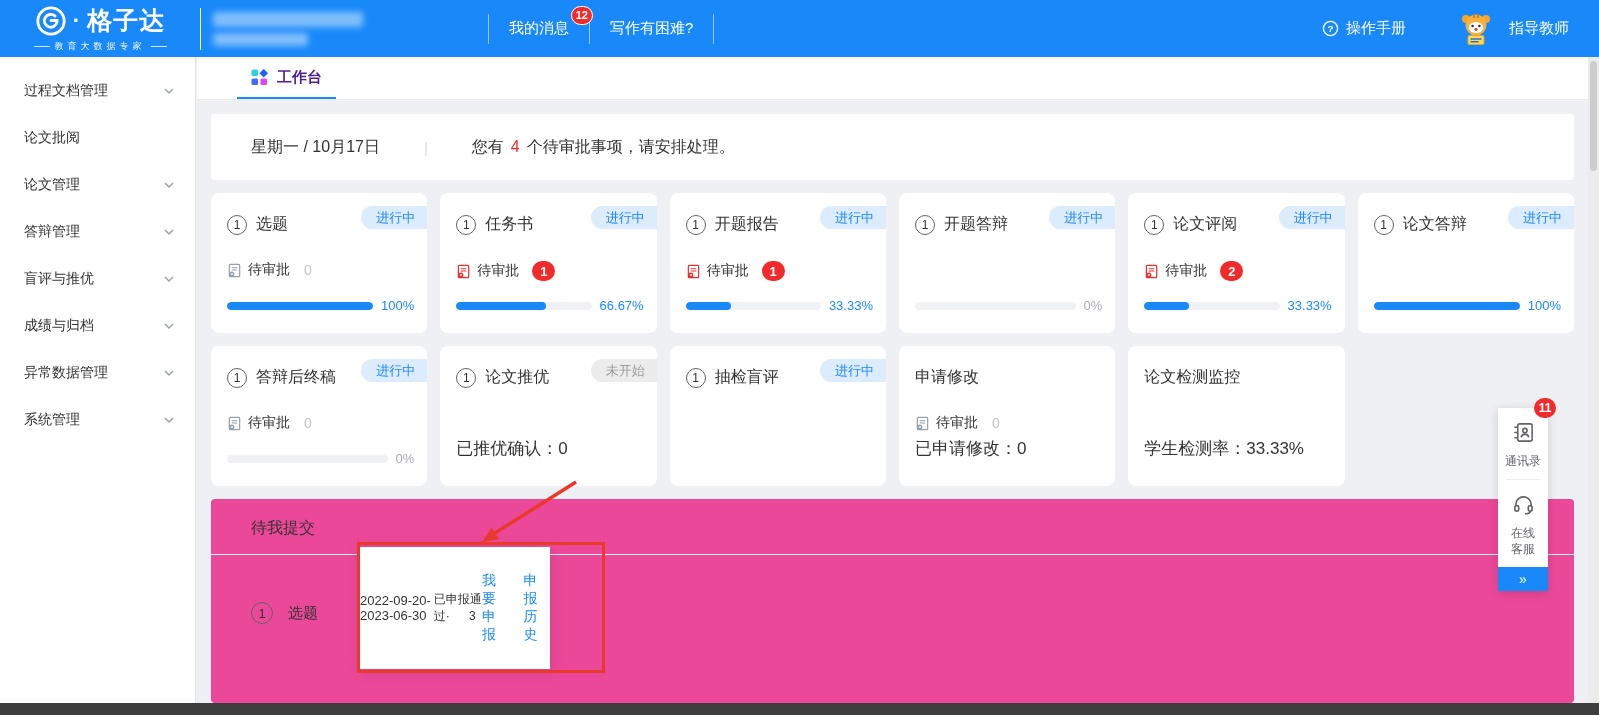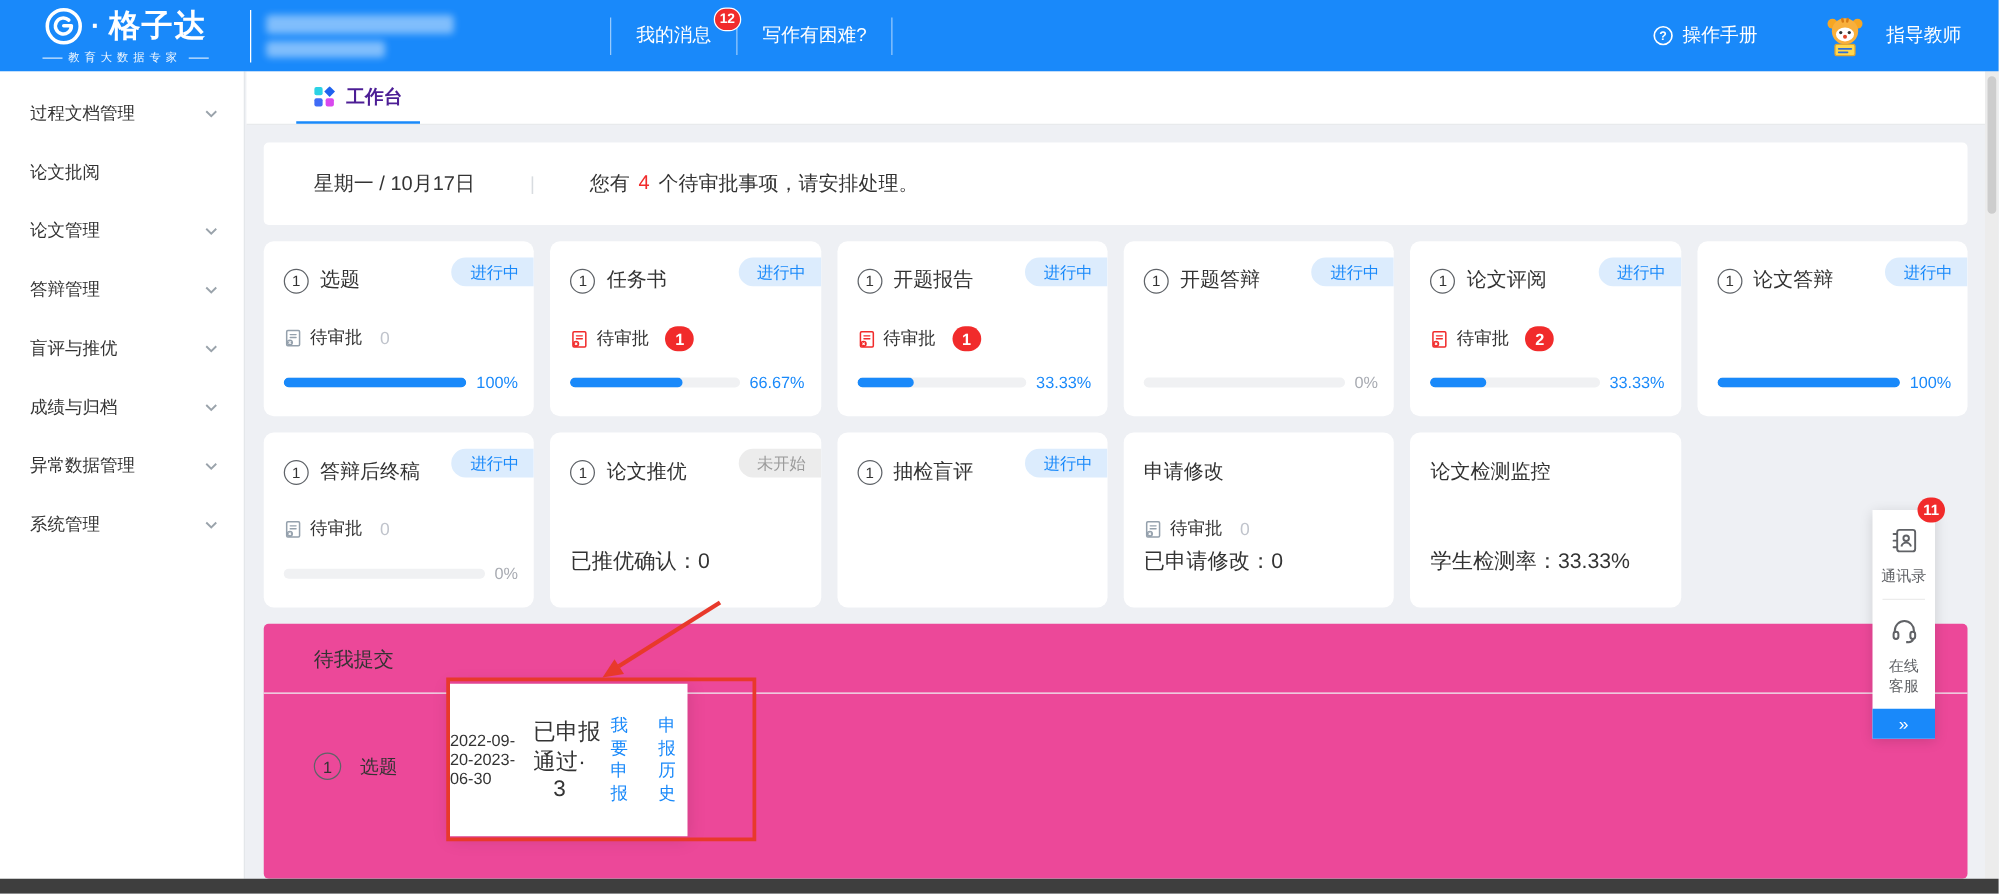--- a/index.html
+++ b/index.html
@@ -104,21 +104,21 @@
   .pending-row { display:flex; align-items:center; gap:15px; padding:0 40px; height:96px; margin-top:10px; font-size:15px; color:#333; }
   .bottom-white { margin-top:13px; background:#fff; border-radius:4px 4px 0 0; height:22px; }
   
   .popup {
     position:absolute; left:360px; top:547px; width:190px; height:122px;
     background:#fff; box-shadow:0 2px 14px rgba(0,0,0,.13); z-index:30;
     display:flex; flex-direction:row; align-items:center; 
     padding:15px 0 16px;
   }
   .popup-date { font-size:13px; color:#333; }
-  .popup-approved { font-size:18px; color:#333; }
+  .popup-approved { font-size:12px; color:#333; }
   .popup-approved .val { margin-left:16px; }
   .popup-actions { display:flex; gap:15px; }
   .popup-link { color:#1989fa; font-size:14px; cursor:pointer; }
   .redbox { position:absolute; left:357px; top:542px; width:248px; height:131px; border:3px solid #e8392b; z-index:40; pointer-events:none; }
   .arrow-svg { position:absolute; left:458px; top:476px; z-index:41; pointer-events:none; }
   
   .float-widget { position:absolute; left:1498px; top:408px; width:50px; background:#fff; box-shadow:0 2px 10px rgba(0,0,0,.15); z-index:50; text-align:center; }
   .fw-badge {
     position:absolute; top:-10px; right:-8px; background:#f12b2b; color:#fff;
     border-radius:10px; min-width:22px; height:20px; line-height:20px; font-size:12px; font-weight:bold; padding:0 3px;

